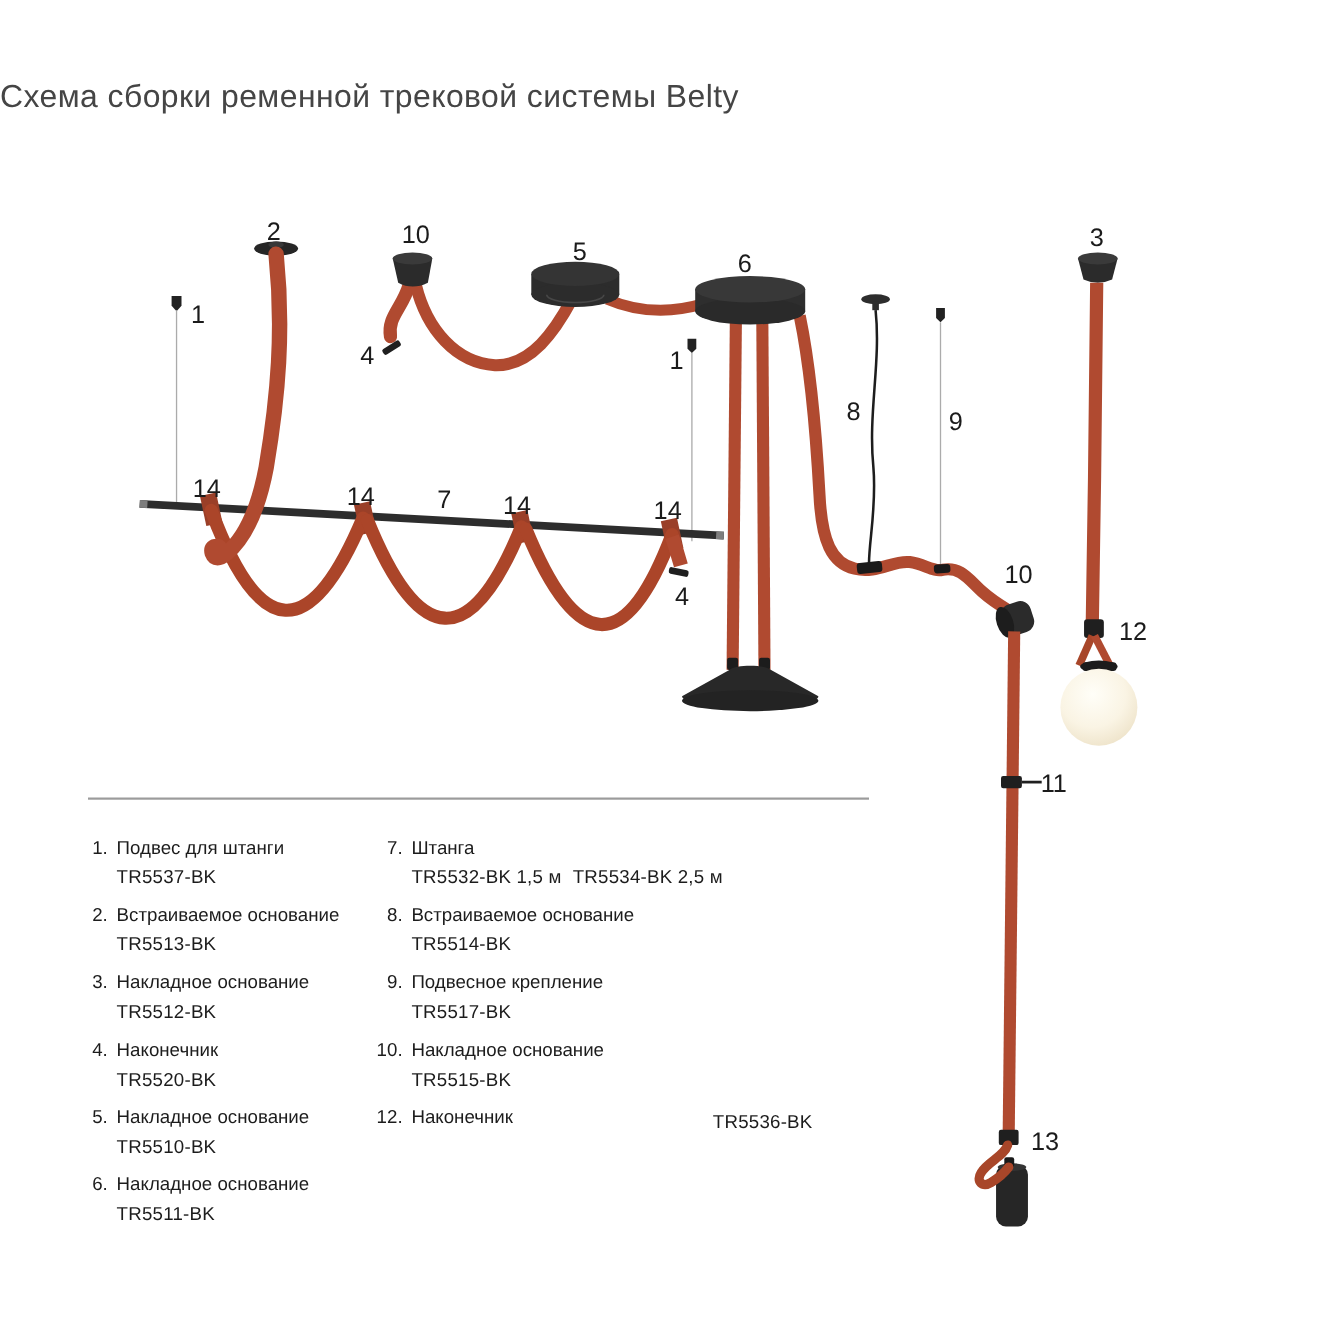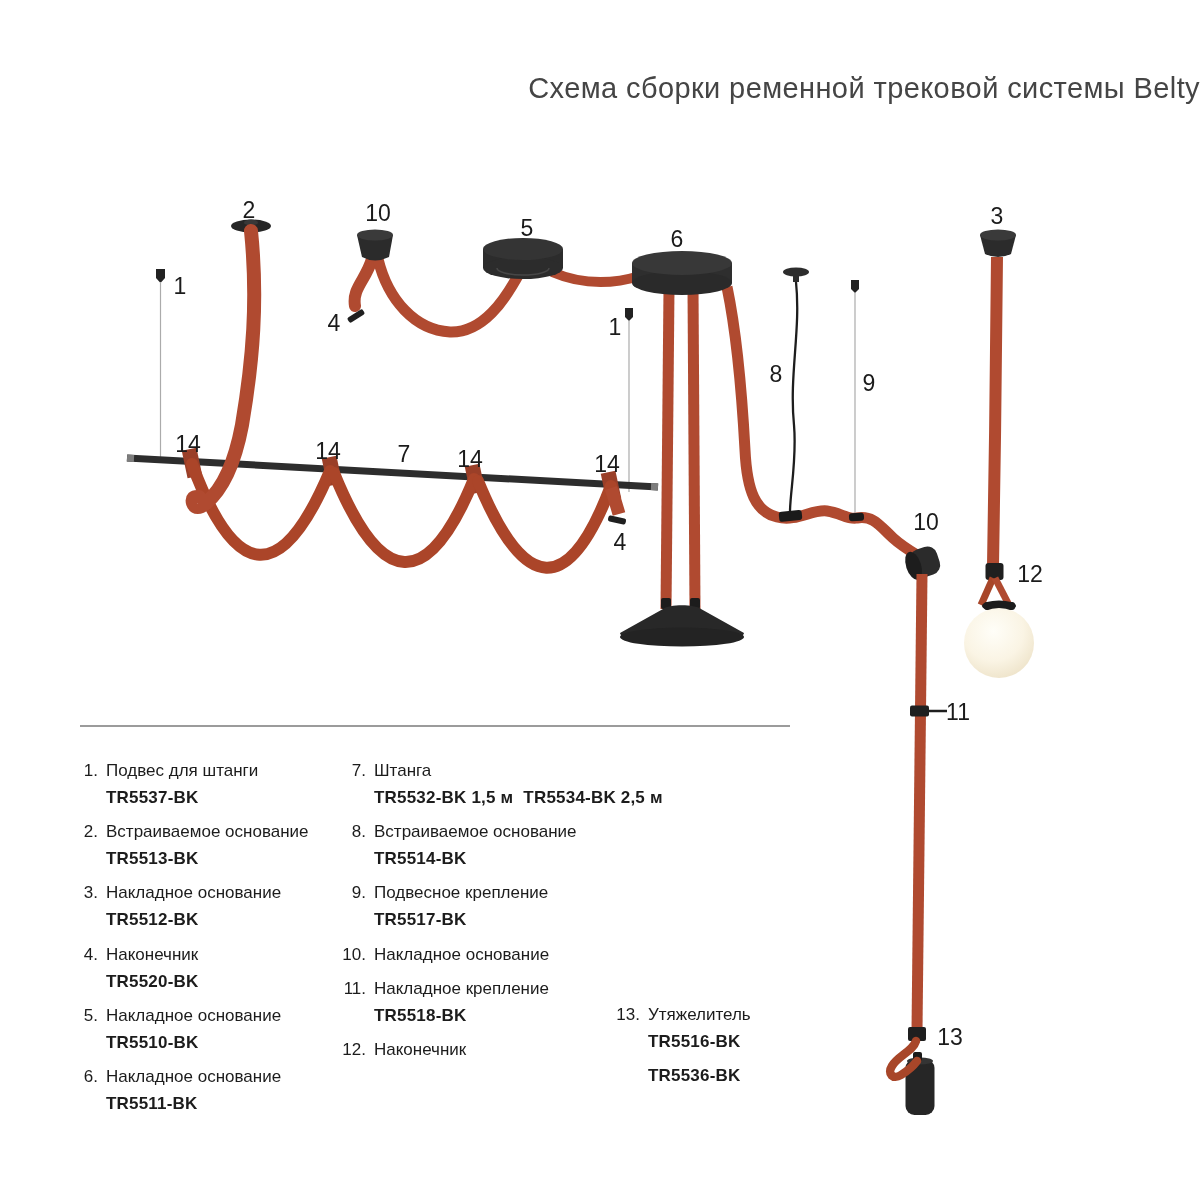--- a/index.html
+++ b/index.html
@@ -1,37 +1,37 @@
 <!DOCTYPE html>
 <html><head>
 <meta charset="utf-8">
 <style>
   html,body { margin:0; padding:0; }
   body {
     width:1200px; height:1200px; position:relative; background:#ffffff;
     font-family:"Liberation Sans", sans-serif; overflow:hidden;
   }
   .title {
-    position:absolute; top:72px; left:0; width:1200px; text-align:right;
+    position:absolute; top:72px; left:0; width:1200px; text-align:left;
     font-size:29px; color:#454545; letter-spacing:.4px;
   }
   svg.diagram { position:absolute; left:0; top:0; }
   svg text { font-family:"Liberation Sans", sans-serif; font-size:23px; fill:#1b1b1b; }
   .divider { position:absolute; left:80px; top:725px; width:710px; height:2px; background:#9b9b9b; }
   .legend-col { position:absolute; font-size:17px; color:#1c1c1c; line-height:1.3; }
   .col1 { left:60px;  top:760px; width:290px; }
   .col2 { left:322px; top:760px; width:360px; }
   .col3 { left:598px; top:1004px; width:280px; }
   .li { margin-bottom:12px; }
   .li-row { display:flex; }
   .li-num { flex:none; text-align:right; }
   .col1 .li-num { width:38px; margin-right:8px; }
   .col2 .li-num { width:44px; margin-right:8px; }
   .col3 .li-num { width:42px; margin-right:8px; }
-  .li-code { font-weight:bold; margin-top:5px; letter-spacing:.2px; }
+  .li-code { font-weight:normal; margin-top:5px; letter-spacing:.2px; }
   .col1 .li-code { margin-left:46px; }
   .col2 .li-code { margin-left:52px; }
   .col3 .li-code { margin-left:50px; }
   .code-gap { margin-left:10px; }
 </style>
 </head>
 <body>
 
 <div class="title">Схема сборки ременной трековой системы Belty</div>
 
@@ -253,40 +253,27 @@
         <span class="li-num">9.</span>
         <span>Подвесное крепление</span>
       </div>
     <div class="li-code">TR5517-BK</div>
   </div>
   <div class="li">
     <div class="li-row">
         <span class="li-num">10.</span>
         <span>Накладное основание</span>
       </div>
-  </div>
-  <div class="li">
-    <div class="li-row">
-        <span class="li-num">11.</span>
-        <span>Накладное крепление</span>
-      </div>
-    <div class="li-code">TR5518-BK</div>
+    <div class="li-code">TR5515-BK</div>
   </div>
   <div class="li">
     <div class="li-row">
         <span class="li-num">12.</span>
         <span>Наконечник</span>
       </div>
   </div>
 </div>
 
 <div class="legend-col col3">
   <div class="li">
-    <div class="li-row">
-        <span class="li-num">13.</span>
-        <span>Утяжелитель</span>
-      </div>
-    <div class="li-code">TR5516-BK</div>
-  </div>
-  <div class="li">
     <div class="li-code">TR5536-BK</div>
   </div>
 </div>
 
 </body></html>

